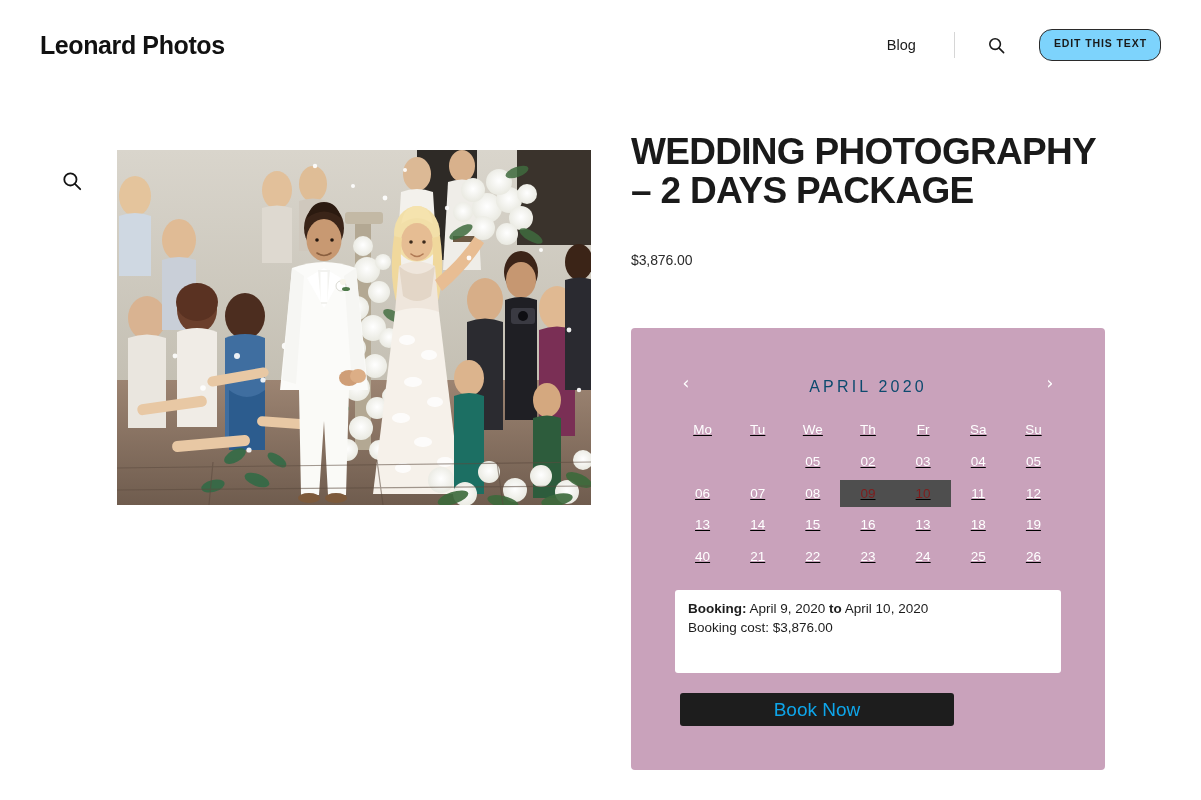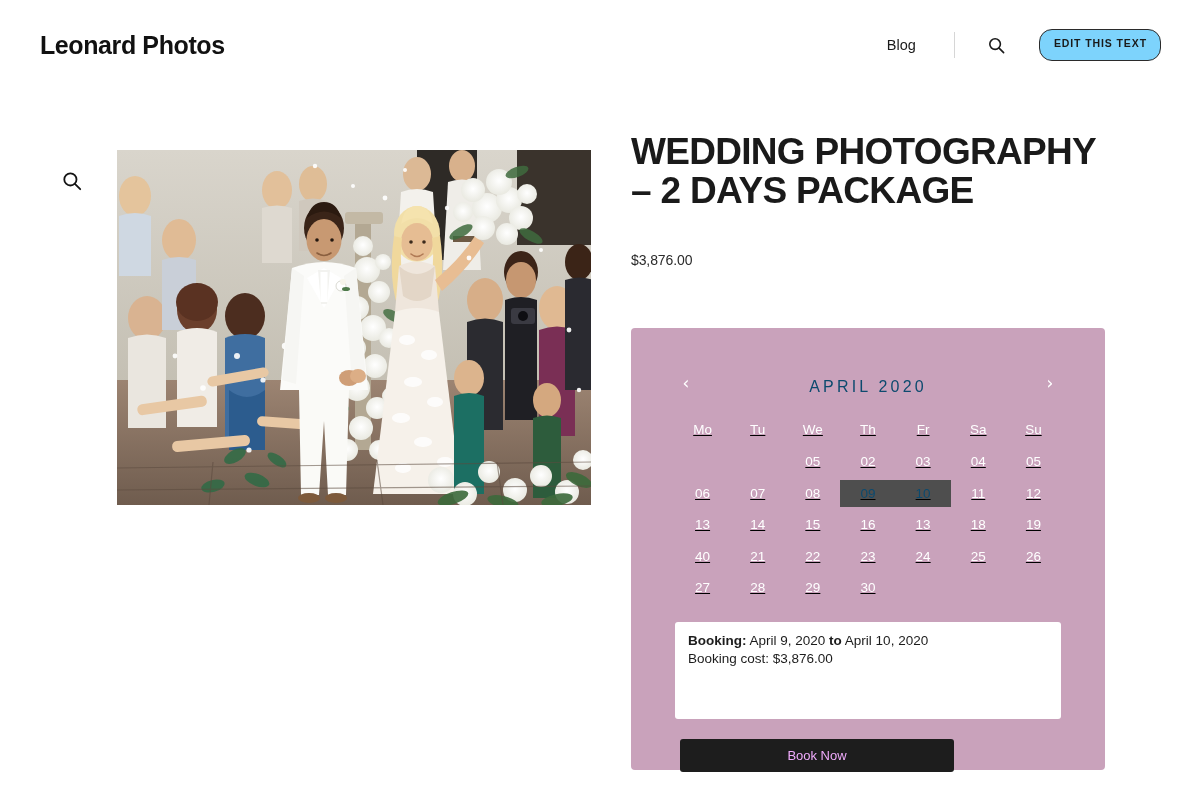--- a/index.html
+++ b/index.html
@@ -96,40 +96,40 @@
     text-align: center; color: #ffffff; font-size: 13.5px;
     height: 32px; line-height: 32px; font-weight: 400;
   }
   .cal-week { display: grid; grid-template-columns: repeat(7, 1fr); position: relative; }
   .cal-day {
     text-align: center; color: #ffffff; font-size: 13.5px;
     height: 31.5px; line-height: 31.5px; font-weight: 400;
     cursor: pointer; position: relative; z-index: 2;
   }
   .cal-day.empty { cursor: default; }
-  .cal-day.sel { color: #0c4a6e; }
+  .cal-day.sel { color: #7f1d1d; }
   .sel-band {
     position: absolute; top: 2px; height: 27px;
     background: #4e4e4e; z-index: 1;
   }
 
   
   .booking-box {
     margin: 18px 44px 0 44px;
     background: #ffffff; border-radius: 3px;
-    height: 97px; padding: 10px 13px 0 13px;
+    height: 83px; padding: 10px 13px 0 13px;
     font-size: 13.5px; color: #1c1c1c; line-height: 1.32;
   }
   .booking-box .b-label { font-weight: 700; }
   .booking-box .b-line2 { margin-top: 1px; }
 
   .book-now-wrap { margin: 20px 44px 0 49px; }
   .btn-book {
-    width: 274px; height: 33px; background: #1d1d1d; color: #f0abfc;
-    border: none; border-radius: 3px; font-size: 13px; font-weight: 400;
+    width: 274px; height: 33px; background: #1d1d1d; color: #0ea5e9;
+    border: none; border-radius: 3px; font-size: 19px; font-weight: 400;
     font-family: "Liberation Sans", sans-serif; cursor: pointer;
     display: flex; align-items: center; justify-content: center;
   }
 </style>
 </head>
 <body>
 
 <div class="page">
 
   <div class="site-header">
@@ -447,29 +447,20 @@
           </div>
           <div class="cal-week">
             <div class="cal-day">40</div>
             <div class="cal-day">21</div>
             <div class="cal-day">22</div>
             <div class="cal-day">23</div>
             <div class="cal-day">24</div>
             <div class="cal-day">25</div>
             <div class="cal-day">26</div>
           </div>
-          <div class="cal-week">
-            <div class="cal-day">27</div>
-            <div class="cal-day">28</div>
-            <div class="cal-day">29</div>
-            <div class="cal-day">30</div>
-            <div class="cal-day empty"></div>
-            <div class="cal-day empty"></div>
-            <div class="cal-day empty"></div>
-          </div>
         </div>
     </div>
 
     <div class="booking-box">
       <div class="b-line1">
         <span class="b-label">Booking:</span>
         <span>April 9, 2020</span>
         <span class="b-label">to</span>
         <span>April 10, 2020</span>
       </div>

